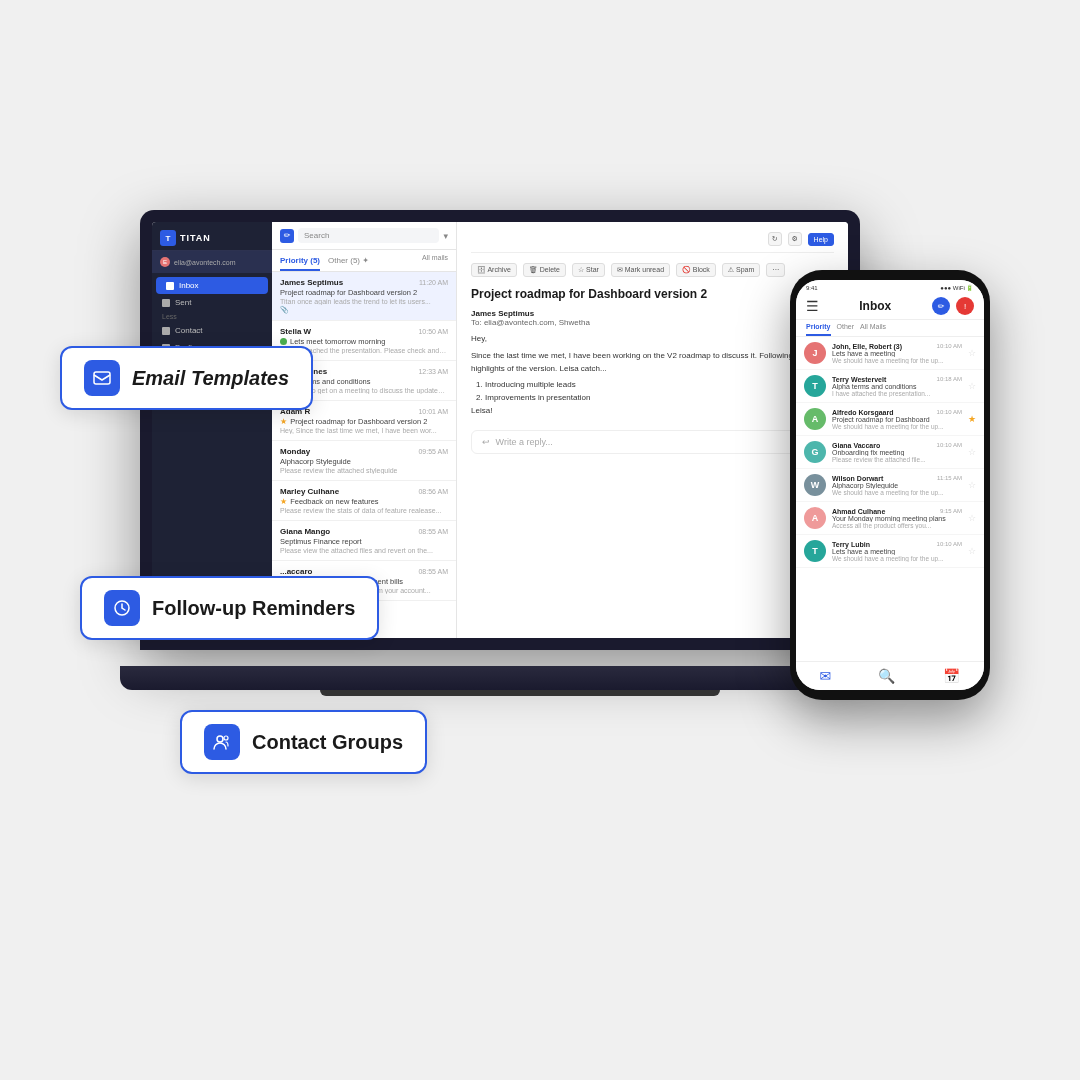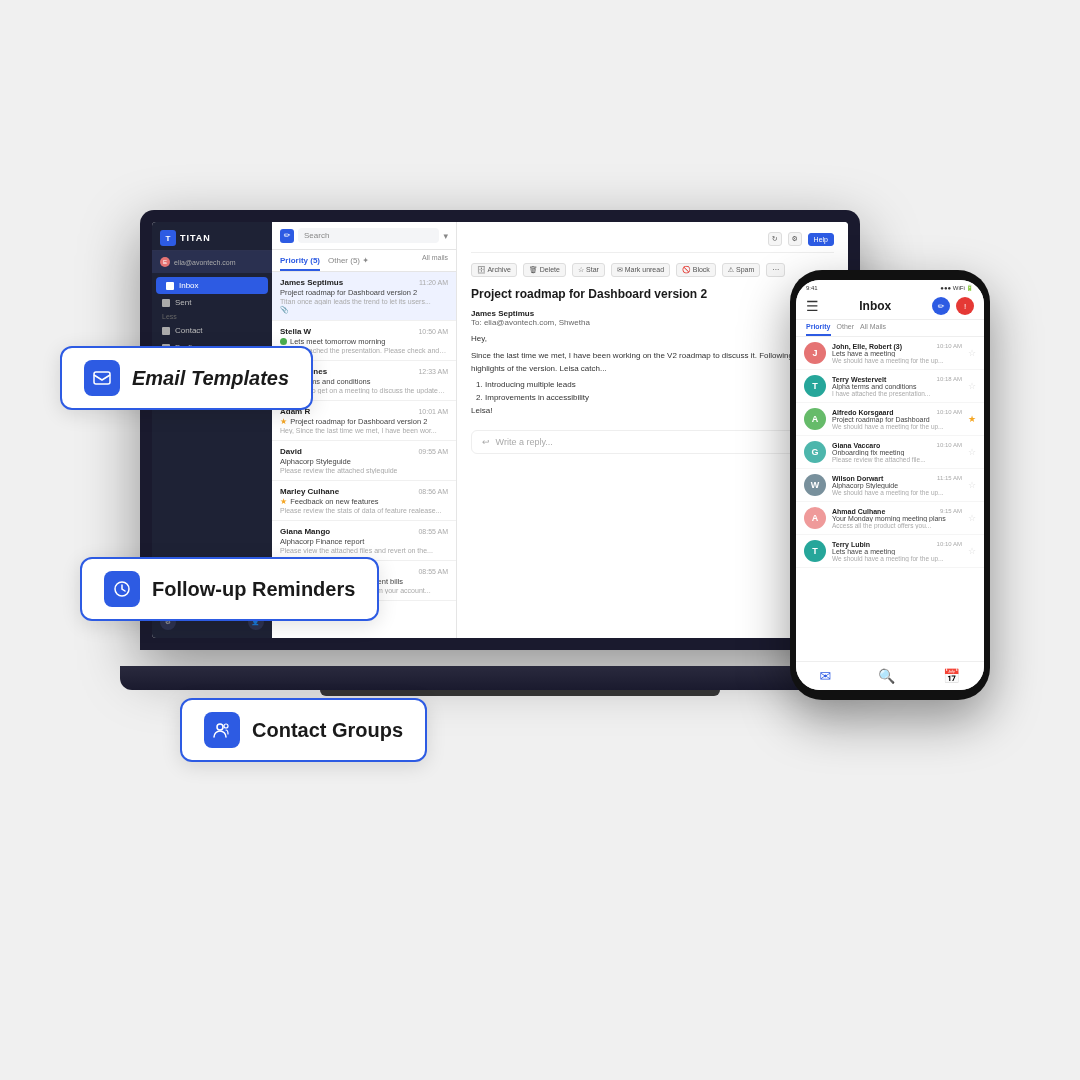--- a/index.html
+++ b/index.html
@@ -355,25 +355,25 @@
       left: -30px;
       top: 156px;
       font-style: italic;
     }
     .badge-read-receipts {
       left: -20px;
       top: 270px;
     }
     .badge-followup {
       left: -10px;
-      top: 367px;
+      top: 386px;
     }
     .badge-contact-groups {
       left: 90px;
-      top: 508px;
+      top: 520px;
     }
 
     
     .titan-icon {
       width: 16px;
       height: 16px;
       background: #2d5be3;
       border-radius: 3px;
       display: flex;
       align-items: center;
@@ -487,21 +487,21 @@
                 <span class="mail-time">10:01 AM</span>
               </div>
               <div style="display:flex;align-items:center;gap:3px;">
                 <span class="star">★</span>
                 <div class="mail-subject">Project roadmap for Dashboard version 2</div>
               </div>
               <div class="mail-preview">Hey, Since the last time we met, I have been wor...</div>
             </div>
             <div class="mail-item">
               <div class="mail-header">
-                <span class="mail-sender">David</span>
+                <span class="mail-sender">Monday</span>
                 <span class="mail-time">09:55 AM</span>
               </div>
               <div class="mail-subject">Alphacorp Styleguide</div>
               <div class="mail-preview">Please review the attached styleguide</div>
             </div>
             <div class="mail-item">
               <div class="mail-header">
                 <span class="mail-sender">Marley Culhane</span>
                 <span class="mail-time">08:56 AM</span>
               </div>
@@ -509,21 +509,21 @@
                 <span class="star">★</span>
                 <div class="mail-subject">Feedback on new features</div>
               </div>
               <div class="mail-preview">Please review the stats of data of feature realease...</div>
             </div>
             <div class="mail-item">
               <div class="mail-header">
                 <span class="mail-sender">Giana Mango</span>
                 <span class="mail-time">08:55 AM</span>
               </div>
-              <div class="mail-subject">Alphacorp Finance report</div>
+              <div class="mail-subject">Septimus Finance report</div>
               <div class="mail-preview">Please view the attached files and revert on the...</div>
             </div>
             <div class="mail-item">
               <div class="mail-header">
                 <span class="mail-sender">...accaro</span>
                 <span class="mail-time">08:55 AM</span>
               </div>
               <div class="mail-subject">...nd across the Vendor payment bills</div>
               <div class="mail-preview">Please send across the bills from your account...</div>
             </div>
@@ -549,21 +549,21 @@
           <div class="email-subject">Project roadmap for Dashboard version 2</div>
           <div class="email-from">
             <strong>James Septimus</strong><br>
             <span>To: elia@avontech.com, Shwetha</span>
           </div>
           <div class="email-body">
             <p>Hey,</p>
             <p>Since the last time we met, I have been working on the V2 roadmap to discuss it. Following are the highlights of the version. Leisa catch...</p>
             <ol>
               <li>Introducing multiple leads</li>
-              <li>Improvements in accessibility</li>
+              <li>Improvements in presentation</li>
             </ol>
             <p>Leisa!</p>
           </div>
           <div style="margin-top:12px;border:1px solid #eee;border-radius:6px;padding:6px 10px;display:flex;align-items:center;gap:6px;">
             <span style="font-size:9px;color:#aaa;">↩</span>
             <span style="font-size:9px;color:#aaa;">Write a reply...</span>
           </div>
         </div>
 
       </div>

